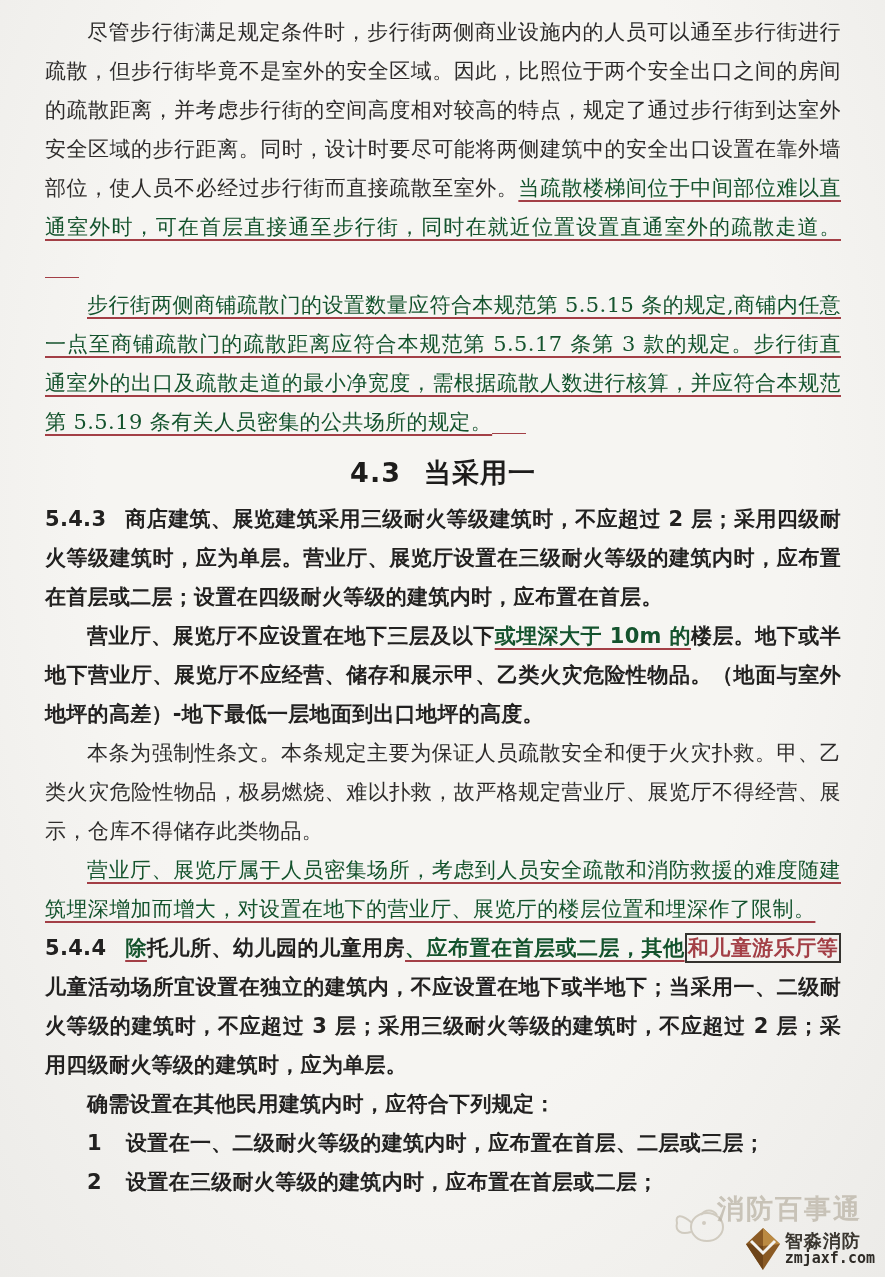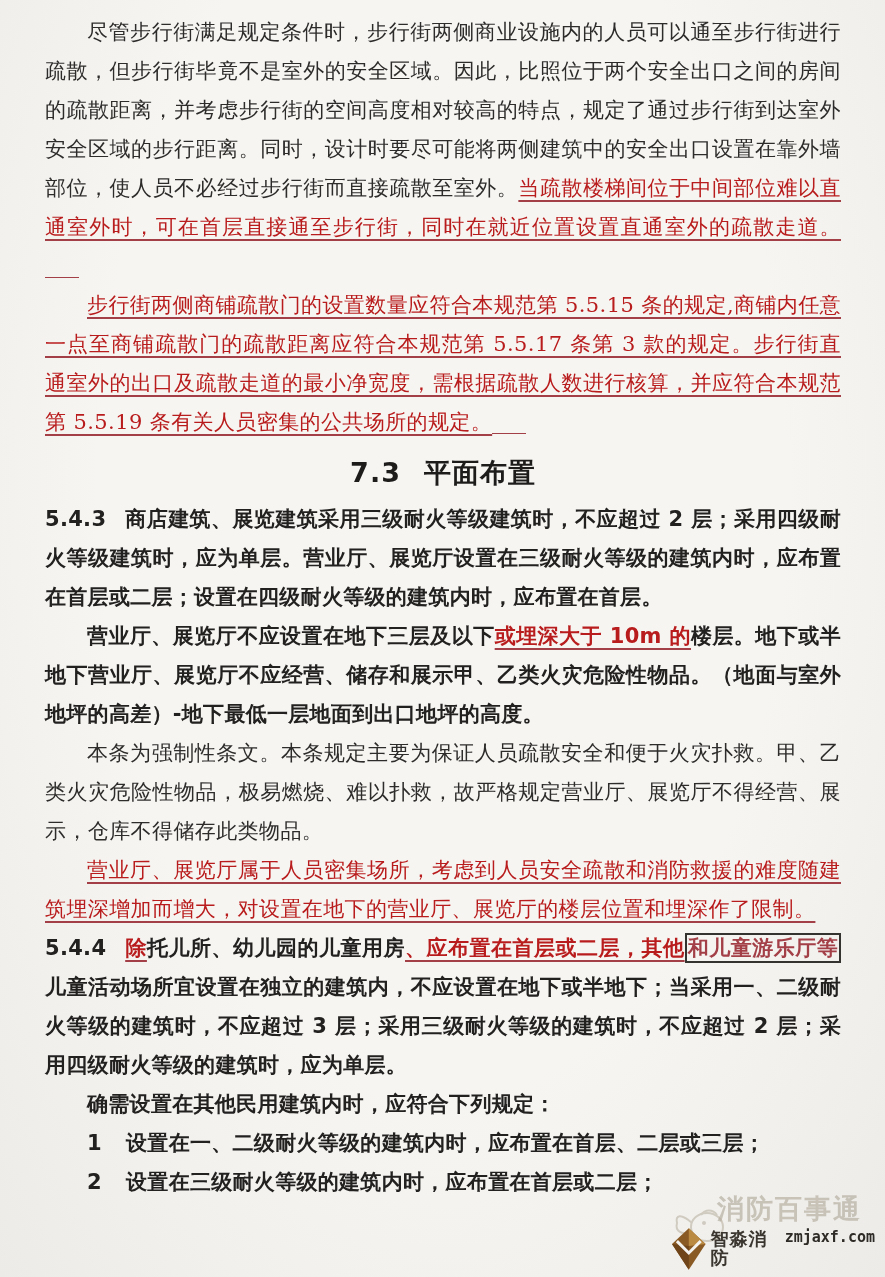--- a/index.html
+++ b/index.html
@@ -24,21 +24,21 @@
   }
   .hei {
     font-family: "DejaVu Sans", "Liberation Sans", sans-serif;
     font-weight: 600;
     font-size: 21px; line-height: 39px;
     letter-spacing: 0.3px;
     text-align: justify;
     color: #222120;
   }
   .indent { text-indent: 2em; }
-  .red { color: #b91c1c; }
+  .red { color: #14532d; }
   .u {
     text-decoration: underline;
     text-decoration-color: #a33f46;
     text-decoration-thickness: 1.5px;
     text-underline-offset: 5px;
   }
   .u-tail {
     display: inline-block;
     width: 34px; height: 1px;
     border-bottom: 1.5px solid #a33f46;
@@ -79,42 +79,42 @@
     font-size: 27px;
     letter-spacing: 2px;
     color: rgba(178, 170, 155, 0.65);
     white-space: nowrap;
   }
   .wm-fish { position: absolute; left: 0; top: 12px; z-index: 1; opacity: 0.75; }
   .wm-brand {
     position: absolute; right: 6px; bottom: 4px; z-index: 2;
     display: flex; align-items: center; gap: 4px;
   }
-  .wm-brand-text { display: flex; flex-direction: row; line-height: 1.05; }
+  .wm-brand-text { display: flex; flex-direction: column; line-height: 1.05; }
   .wm-brand-name {
     font-family: "DejaVu Sans", "Liberation Sans", sans-serif;
     font-weight: 700; font-size: 18px; color: #3a362f;
     letter-spacing: 1px;
   }
   .wm-brand-url {
     font-family: "DejaVu Sans Mono", "Liberation Mono", monospace;
     font-weight: 700; font-size: 15px; color: #2e2b26;
   }
 </style>
 </head>
 <body>
 
 <div class="page-content">
 
 
   <p class="song indent"><span>尽管步行街满足规定条件时，步行街两侧商业设施内的人员可以通至步行街进行疏散，但步行街毕竟不是室外的安全区域。因此，比照位于两个安全出口之间的房间的疏散距离，并考虑步行街的空间高度相对较高的特点，规定了通过步行街到达室外安全区域的步行距离。同时，设计时要尽可能将两侧建筑中的安全出口设置在靠外墙部位，使人员不必经过步行街而直接疏散至室外。</span><span class="red u">当疏散楼梯间位于中间部位难以直通室外时，可在首层直接通至步行街，同时在就近位置设置直通室外的疏散走道。</span><span class="u-tail"></span></p>
 
   <p class="song indent"><span class="red u">步行街两侧商铺疏散门的设置数量应符合本规范第 5.5.15 条的规定,商铺内任意一点至商铺疏散门的疏散距离应符合本规范第 5.5.17 条第 3 款的规定。步行街直通室外的出口及疏散走道的最小净宽度，需根据疏散人数进行核算，并应符合本规范第 5.5.19 条有关人员密集的公共场所的规定。</span><span class="u-tail"></span></p>
 
-  <h2 class="section-heading"><span class="h-num">7.3</span><span>平面布置</span></h2>
+  <h2 class="section-heading"><span class="h-num">4.3</span><span>当采用一</span></h2>
 
   <p class="hei"><span class="clause-num">5.4.3</span><span>商店建筑、展览建筑采用三级耐火等级建筑时，不应超过 2 层；采用四级耐火等级建筑时，应为单层。营业厅、展览厅设置在三级耐火等级的建筑内时，应布置在首层或二层；设置在四级耐火等级的建筑内时，应布置在首层。</span></p>
 
   <p class="hei indent"><span>营业厅、展览厅不应设置在地下三层及以下</span><span class="red u">或埋深大于 10m 的</span><span>楼层。地下或半地下营业厅、展览厅不应经营、储存和展示甲、乙类火灾危险性物品。（地面与室外地坪的高差）-地下最低一层地面到出口地坪的高度。</span></p>
 
 
   <p class="song indent"><span>本条为强制性条文。本条规定主要为保证人员疏散安全和便于火灾扑救。甲、乙类火灾危险性物品，极易燃烧、难以扑救，故严格规定营业厅、展览厅不得经营、展示，仓库不得储存此类物品。</span></p>
 
   <p class="song indent"><span class="red u">营业厅、展览厅属于人员密集场所，考虑到人员安全疏散和消防救援的难度随建筑埋深增加而增大，对设置在地下的营业厅、展览厅的楼层位置和埋深作了限制。</span></p>
 

